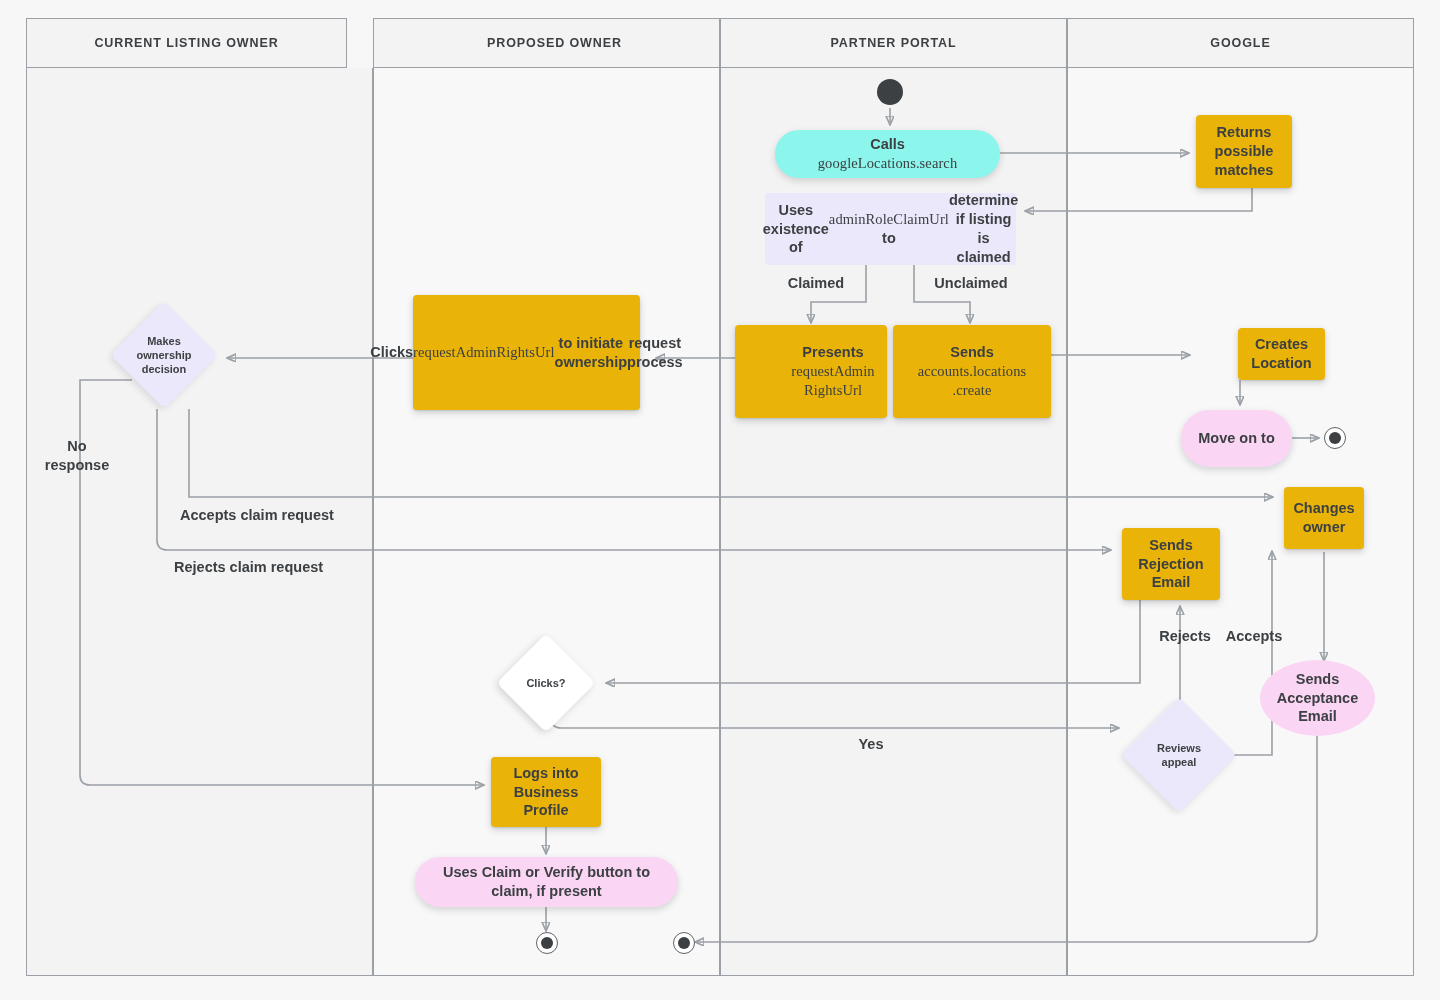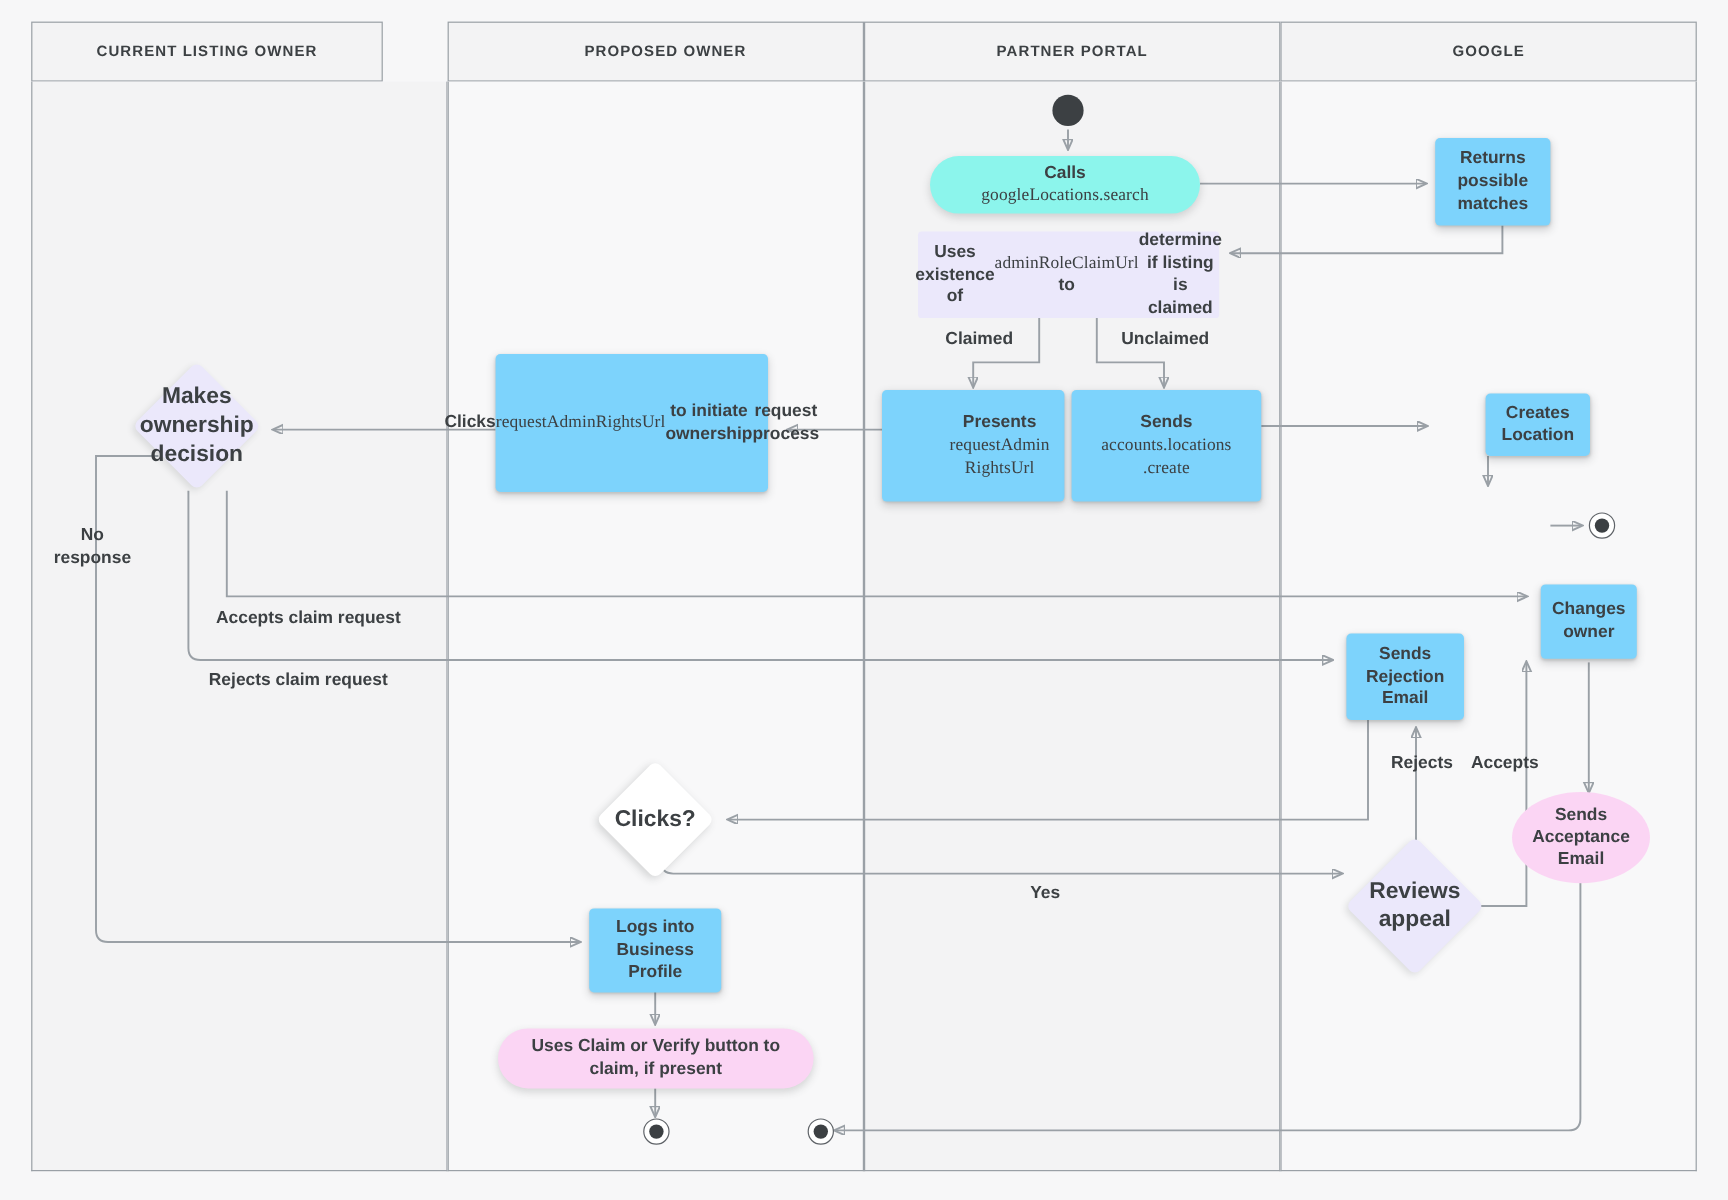--- a/index.html
+++ b/index.html
@@ -35,39 +35,39 @@
   #wires path,#wires line{fill:none;stroke:#9aa0a6;stroke-width:1.6px;}
 
   
   .node{
     position:absolute;box-sizing:border-box;
     display:flex;align-items:center;justify-content:center;
     text-align:center;line-height:1.3;
     font-size:14.5px;font-weight:700;color:#3c4043;
   }
   .box{
-    background:#7dd3fc;border-radius:4px;
+    background:#eab308;border-radius:4px;
     box-shadow:0 3px 7px rgba(60,64,67,.22),0 1px 2px rgba(60,64,67,.14);
   }
   .pill{border-radius:999px;box-shadow:0 3px 7px rgba(60,64,67,.20);}
   .cyan{background:#8cf5ec;}
   .pink{background:#fbd5f4;}
   .ellipse{background:#fbd5f4;border-radius:50%;}
   .lav{background:#ebe8fb;border-radius:3px;}
   .diamond-wrap{position:absolute;}
   .diamond{
     position:absolute;left:0;top:0;width:100%;height:100%;
     background:#ebe8fb;transform:rotate(45deg);border-radius:6px;
     box-shadow:0 3px 6px rgba(60,64,67,.14);
   }
   .diamond.white{background:#fff;box-shadow:0 3px 7px rgba(60,64,67,.20);}
   .diamond-label{
     position:absolute;left:0;top:0;width:100%;height:100%;
     display:flex;align-items:center;justify-content:center;
-    text-align:center;font-size:19px;font-weight:700;line-height:1.28;
+    text-align:center;font-size:11px;font-weight:700;line-height:1.28;
     color:#3c4043;
   }
   .mono{font-family:"Liberation Serif", serif;font-weight:400;font-size:14.5px;letter-spacing:.1px;}
 
   
   .start-dot{
     position:absolute;width:26px;height:26px;border-radius:50%;
     background:#3c4043;
   }
   .end-dot{
@@ -86,21 +86,21 @@
     line-height:1.28;text-align:center;white-space:pre-line;
     background:transparent;
   }
 </style>
 </head>
 <body>
 
 <div id="stage">
 
   <div class="lane-grid">
-    <div class="lane-header" style="left:0;width:293px;">
+    <div class="lane-header" style="left:0;width:321px;">
         <span>CURRENT LISTING OWNER</span>
       </div>
     <div class="lane-header" style="left:347px;width:347px;padding-left:16px;">
         <span>PROPOSED OWNER</span>
       </div>
     <div class="lane-header" style="left:694px;width:347px;">
         <span>PARTNER PORTAL</span>
       </div>
     <div class="lane-header" style="left:1041px;width:347px;">
         <span>GOOGLE</span>
@@ -195,20 +195,23 @@
     <div>Sends</div>
     <div class="mono">accounts.locations</div>
     <div class="mono">.create</div>
   </div>
 
   <div class="node box" style="left:1238px;top:328px;width:87px;height:52px;white-space:pre-line;">
     <span>Creates
 Location</span>
   </div>
 
+  <div class="node pill pink" style="left:1181px;top:410px;width:111px;height:57px;">
+    <span>Move on to</span>
+  </div>
 
   <div class="node box" style="left:413px;top:295px;width:227px;height:115px;flex-direction:row;">
     <div>Clicks</div>
     <div class="mono">requestAdminRightsUrl</div>
     <div>to initiate ownership</div>
     <div>request process</div>
   </div>
 
   <div class="diamond-wrap" style="left:126px;top:317px;width:76px;height:76px;">
     <div class="diamond"></div>

